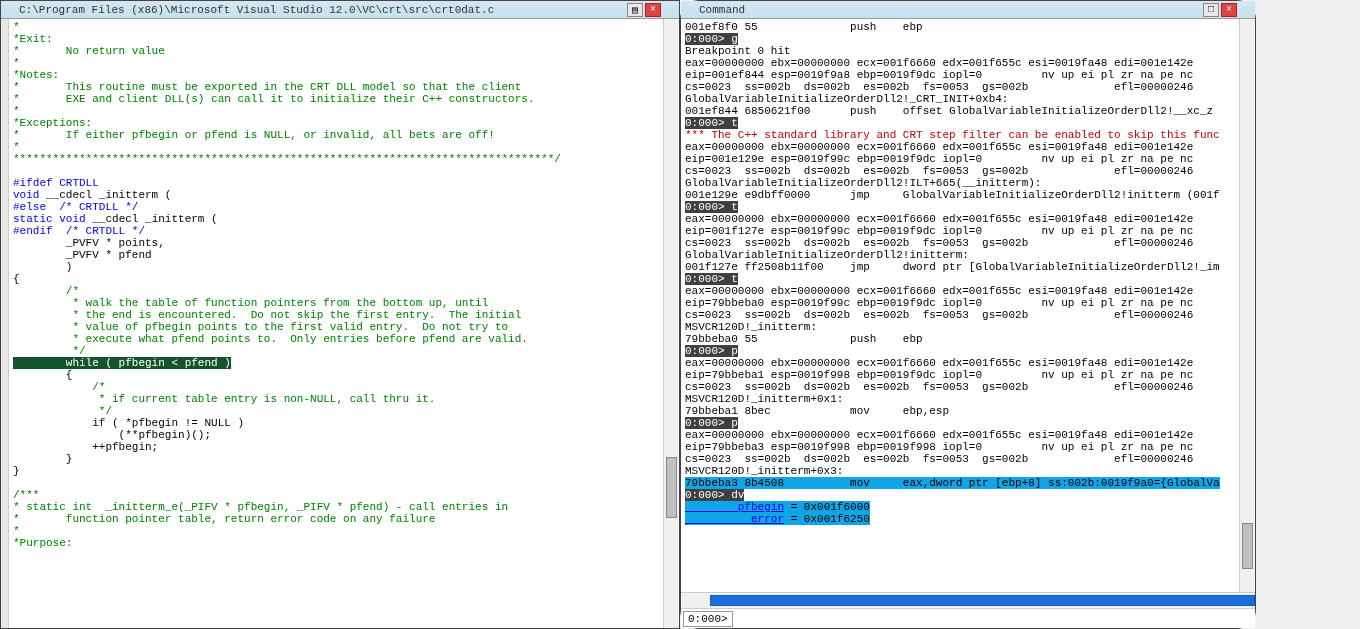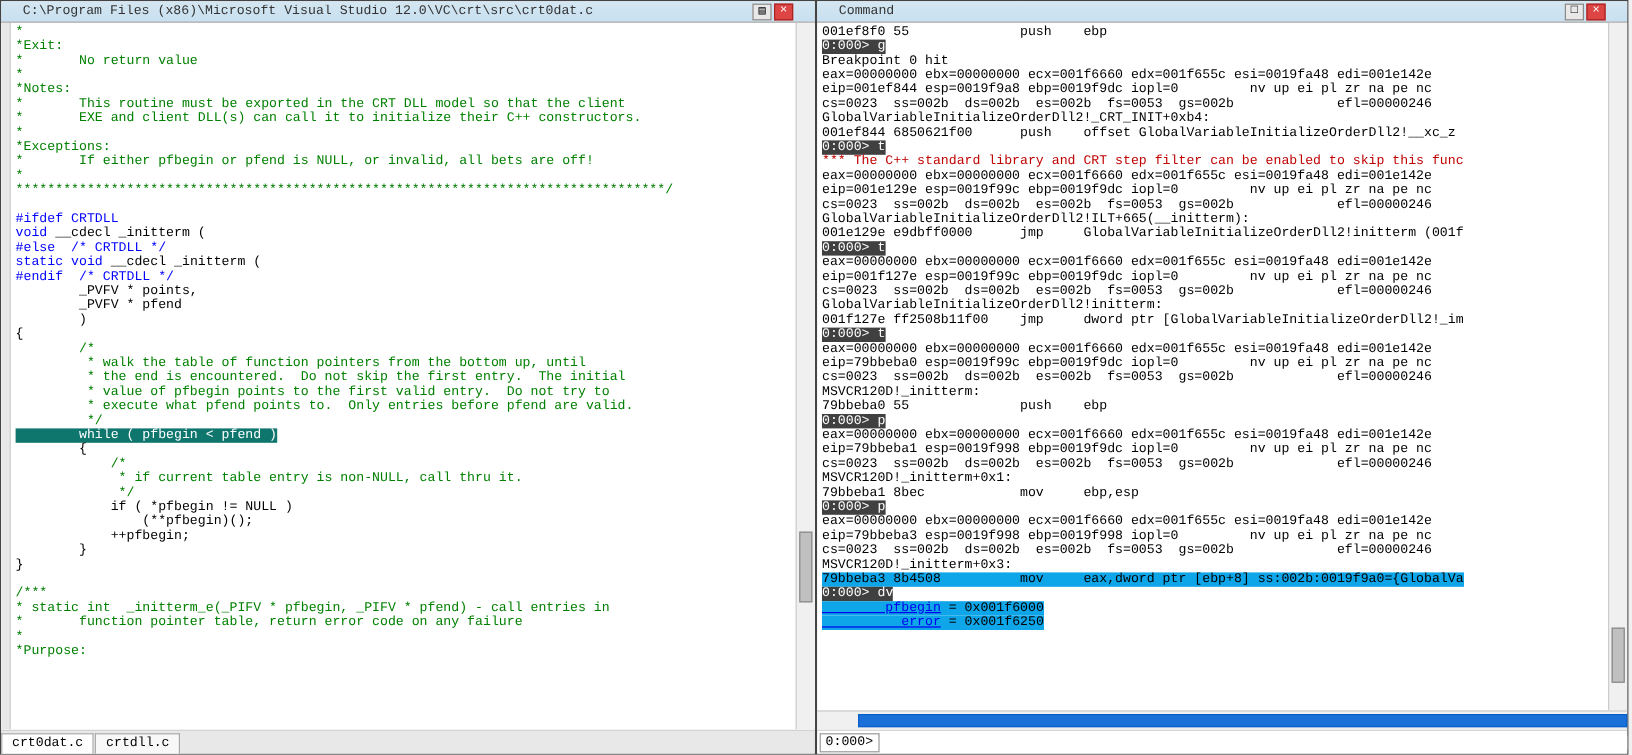--- a/index.html
+++ b/index.html
@@ -11,21 +11,21 @@
   height: 629px;
   overflow: hidden;
   display: flex;
 }
 .pane {
   display: flex;
   flex-direction: column;
   border: 1px solid #444;
 }
 .left-pane { width: 680px; }
-.right-pane { width: 677px; }
+.right-pane { width: 576px; border-radius: 19px; }
 .titlebar {
   height: 18px;
   background: linear-gradient(to bottom, #d4e6f1, #c8e0f0);
   display: flex;
   align-items: center;
   padding: 0 18px;
   border-bottom: 1px solid #999;
   font-size: 11px;
 }
 .titlebar-title { flex: 1; color: #333; white-space: nowrap; overflow: hidden; }
@@ -117,21 +117,21 @@
   border-bottom: none;
   background: #f8f8f8;
   font-size: 11px;
   margin-right: 1px;
 }
 .tab.active { background: #fff; }
 
 .c-comment { color: #008000; }
 .c-pp { color: #0000ff; }
 .c-kw { color: #0000ff; text-align: center; }
-.c-sel { background: #0f766e; color: #fff; }
+.c-sel { background: #14532d; color: #fff; }
 .dbg-prompt { background: #404040; color: #fff; }
 .dbg-error { color: #c00000; }
 .dbg-hl { background: #0ea5e9; }
 .dbg-link { color: #0000ee; text-decoration: underline; }
 </style>
 </head>
 <body>
 
 <div class="pane left-pane">
   <div class="titlebar">
@@ -184,24 +184,20 @@
 <span></span>
 <span class="c-comment">/***</span>
 <span class="c-comment">* static int  _initterm_e(_PIFV * pfbegin, _PIFV * pfend) - call entries in</span>
 <span class="c-comment">*       function pointer table, return error code on any failure</span>
 <span class="c-comment">*</span>
 <span class="c-comment">*Purpose:</span></div>
     <div class="scrollbar-v">
       <div class="thumb" id="left-thumb" style="top: 72%; height: 10%;"></div>
     </div>
   </div>
-  <div class="tabs">
-    <div class="tab active">crt0dat.c</div>
-    <div class="tab">crtdll.c</div>
-  </div>
 </div>
 
 <div class="pane right-pane">
   <div class="titlebar">
     <span class="titlebar-title">Command</span>
     <div class="titlebar-icons">
       <div class="tb-icon max">□</div>
       <div class="tb-icon close">×</div>
     </div>
   </div>

